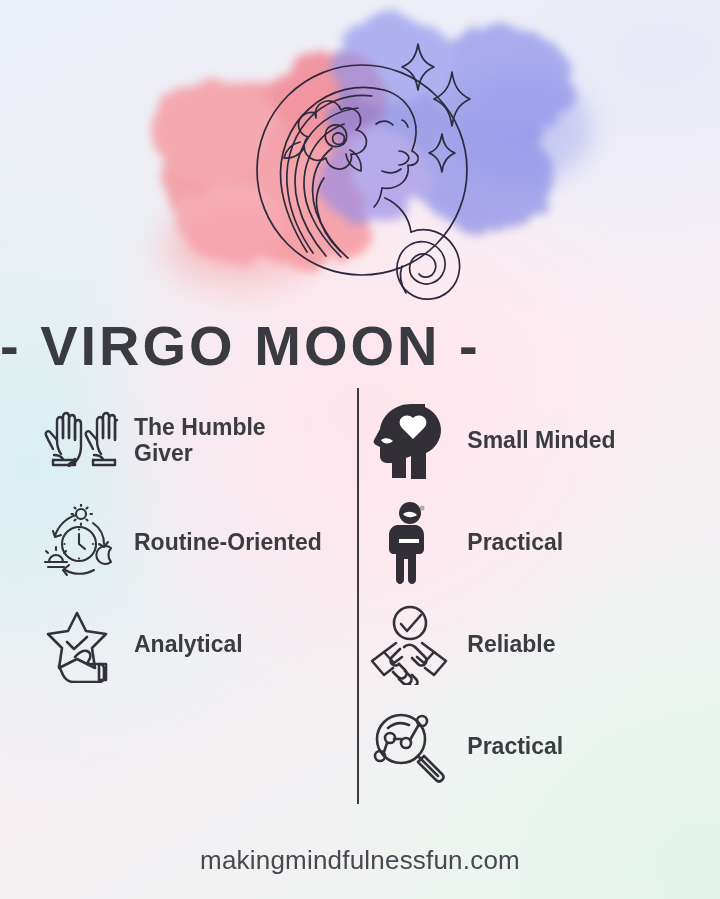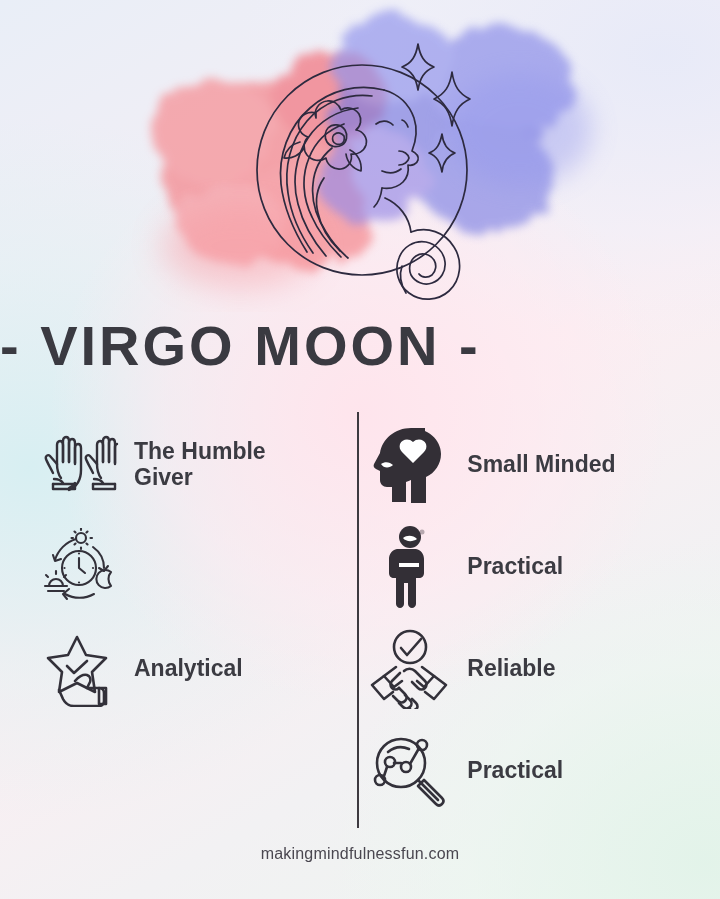--- a/index.html
+++ b/index.html
@@ -46,21 +46,21 @@
     letter-spacing: 3px;
     color: #3a3a41;
     line-height: 1;
     white-space: nowrap;
   }
 
   
   .columns {
     position: absolute;
     left: 0;
-    top: 408px;
+    top: 384px;
     width: 720px;
     height: 425px;
     display: flex;
     justify-content: center;
   }
   .col {
     width: 358px;
     display: flex;
     flex-direction: column;
     justify-content: flex-start;
@@ -108,21 +108,21 @@
   }
   .col-right .trait-label { margin-left: 12px; max-width: 220px; }
 
   
   .footer {
     position: absolute;
     left: 0;
     top: 845px;
     width: 720px;
     text-align: center;
-    font-size: 16px;
+    font-size: 26px;
     font-weight: 400;
     letter-spacing: 0.2px;
     color: #4a4750;
   }
 </style>
 </head>
 <body>
 
 <div class="poster">
 
@@ -262,20 +262,21 @@
             <path d="M17 46v-3M9 49l-2-2M25 49l2-2"></path>
 
             <path d="M16 32c3-10 11-18 21-21"></path>
             <path d="M14 27l2 6 6-2"></path>
             <path d="M54 19c7 5 11 13 11 21"></path>
             <path d="M69 38l-4 5-5-3"></path>
             <path d="M55 66c-9 5-20 5-29 0"></path>
             <path d="M30 61l-6 5 4 5"></path>
           </svg>
         </span>
+        <span class="trait-label">Routine-Oriented</span>
       </div>
 
       <div class="trait">
         <span class="trait-icon">
           <svg width="80" height="76" viewBox="0 0 80 76" fill="none" stroke="#33313a" stroke-width="2.6" stroke-linecap="round" stroke-linejoin="round">
             <path d="M36 6l9 18 20 3-14 14 3 20-18-9-18 9 3-20L7 27l20-3z"></path>
             <path d="M26 35l7 7 13-12"></path>
             <path d="M34 50c3-4 8-7 12-6 3 1 4 4 3 7l-3 6h12c3 0 5 2 5 5v8c0 3-2 5-5 5H33c-5 0-9-3-11-7l-4-9"></path>
             <path d="M58 57h7v16h-7z"></path>
           </svg>

